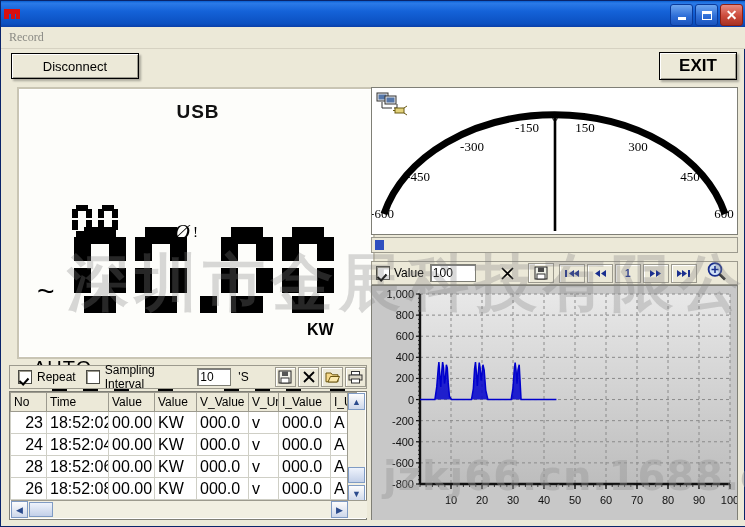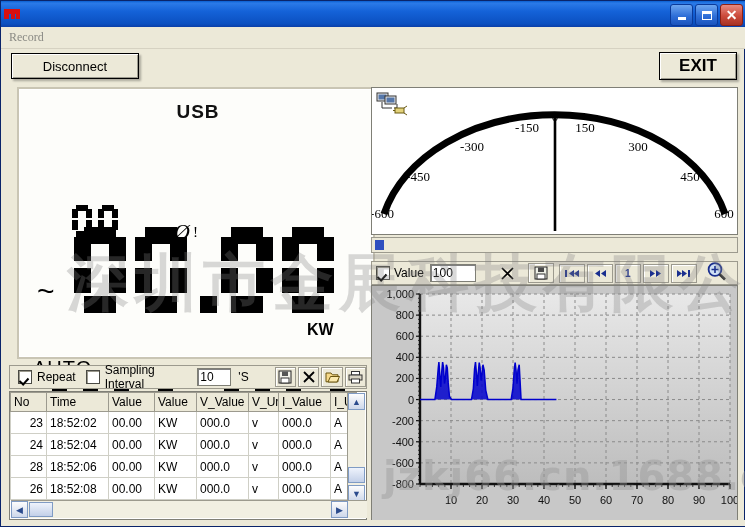--- a/index.html
+++ b/index.html
@@ -105,21 +105,21 @@
 
   
   #tablewrap{left:8px;top:390px;width:358px;height:129px;background:#fff;}
   table.grid{border-collapse:collapse;width:338px;table-layout:fixed;}
   table.grid th{
     background:#ece9d8;border:1px solid #9c9a8e;font-size:12px;font-weight:normal;
     text-align:left;padding:2px 3px;color:#000;height:19px;box-sizing:border-box;
     font-family:"Liberation Sans",sans-serif;overflow:hidden;white-space:nowrap;
   }
   table.grid td{
-    border:1px solid #cfcfc6;font-size:12px;padding:1px 3px;color:#000;height:22px;
+    border:1px solid #cfcfc6;font-size:16px;padding:1px 3px;color:#000;height:22px;
     box-sizing:border-box;background:#fff;overflow:hidden;white-space:nowrap;
   }
   td.num{text-align:right;}
   .vsb{position:absolute;right:1px;top:1px;width:17px;height:110px;background:#f1efe2;
        border-left:1px solid #9c9a8e;}
   .sbbtn{width:17px;height:17px;background:linear-gradient(to bottom,#fdfdfd,#cdd7ea);
          border:1px solid #7f9bc4;box-sizing:border-box;display:flex;align-items:center;
          justify-content:center;color:#2a4b8d;font-size:9px;cursor:pointer;}
   .sbthumb{width:17px;height:16px;background:linear-gradient(to bottom,#eef3fc,#c3d0e8);
            border:1px solid #7f9bc4;box-sizing:border-box;}

